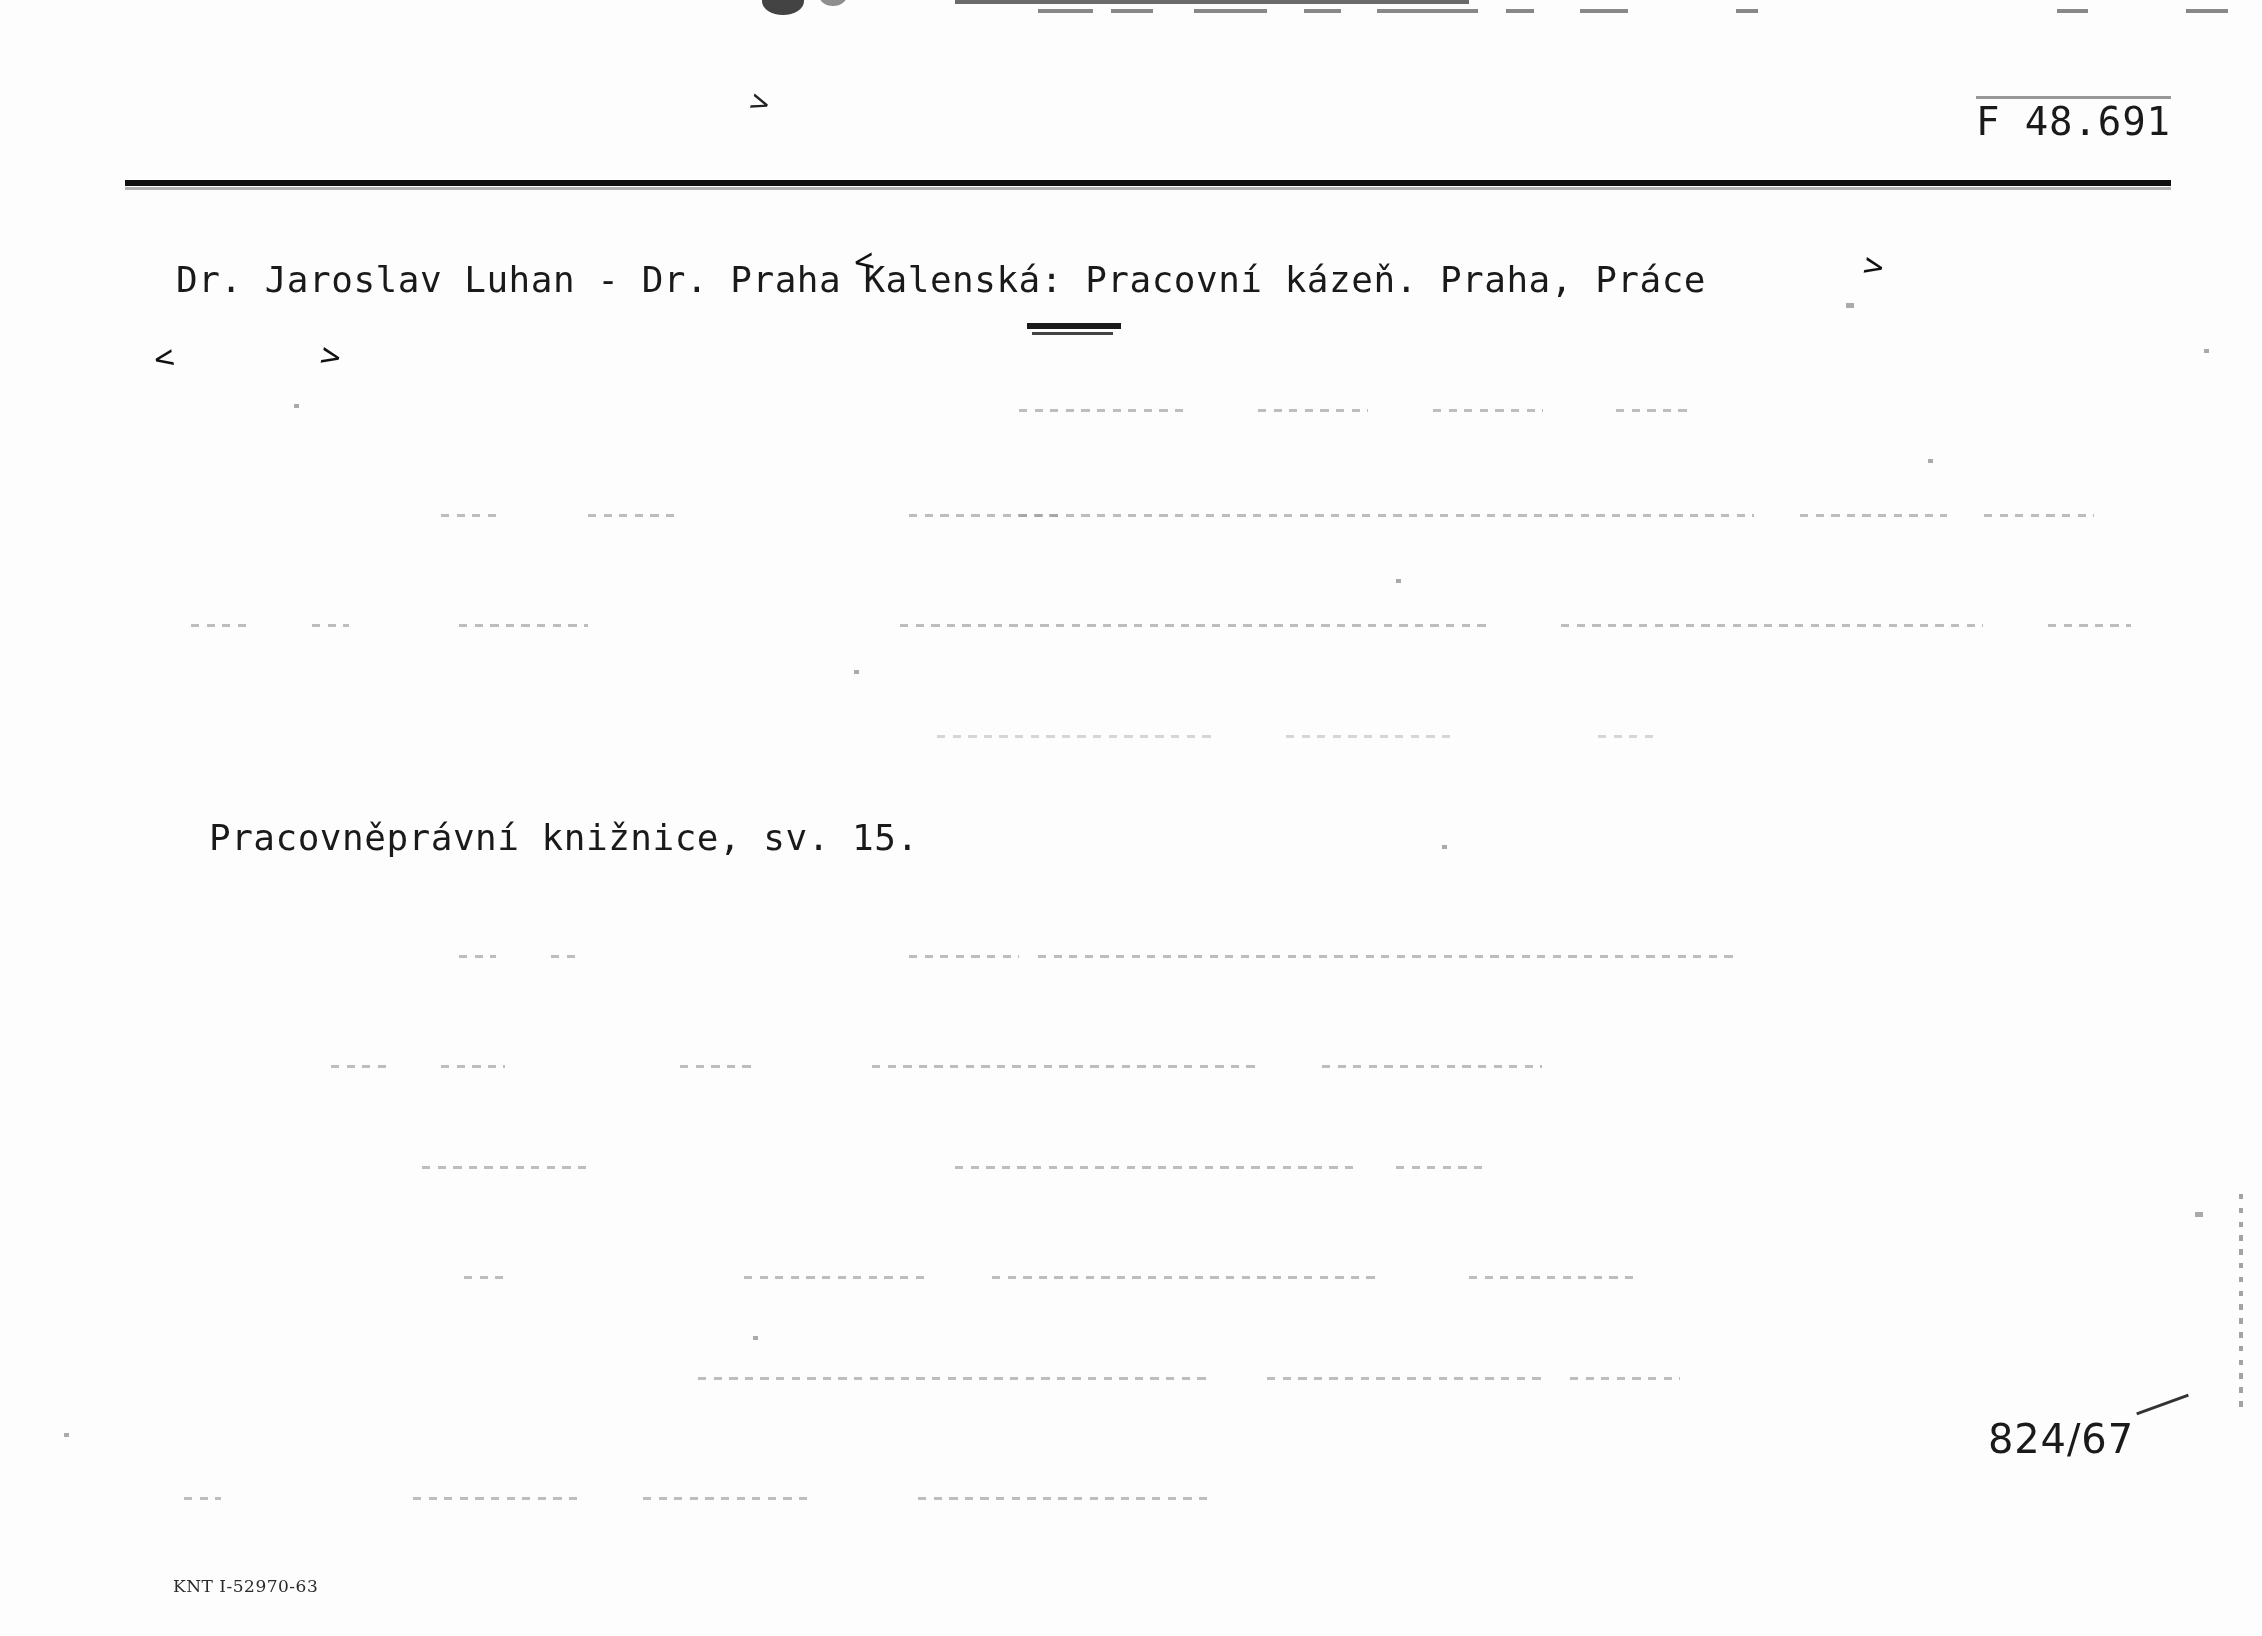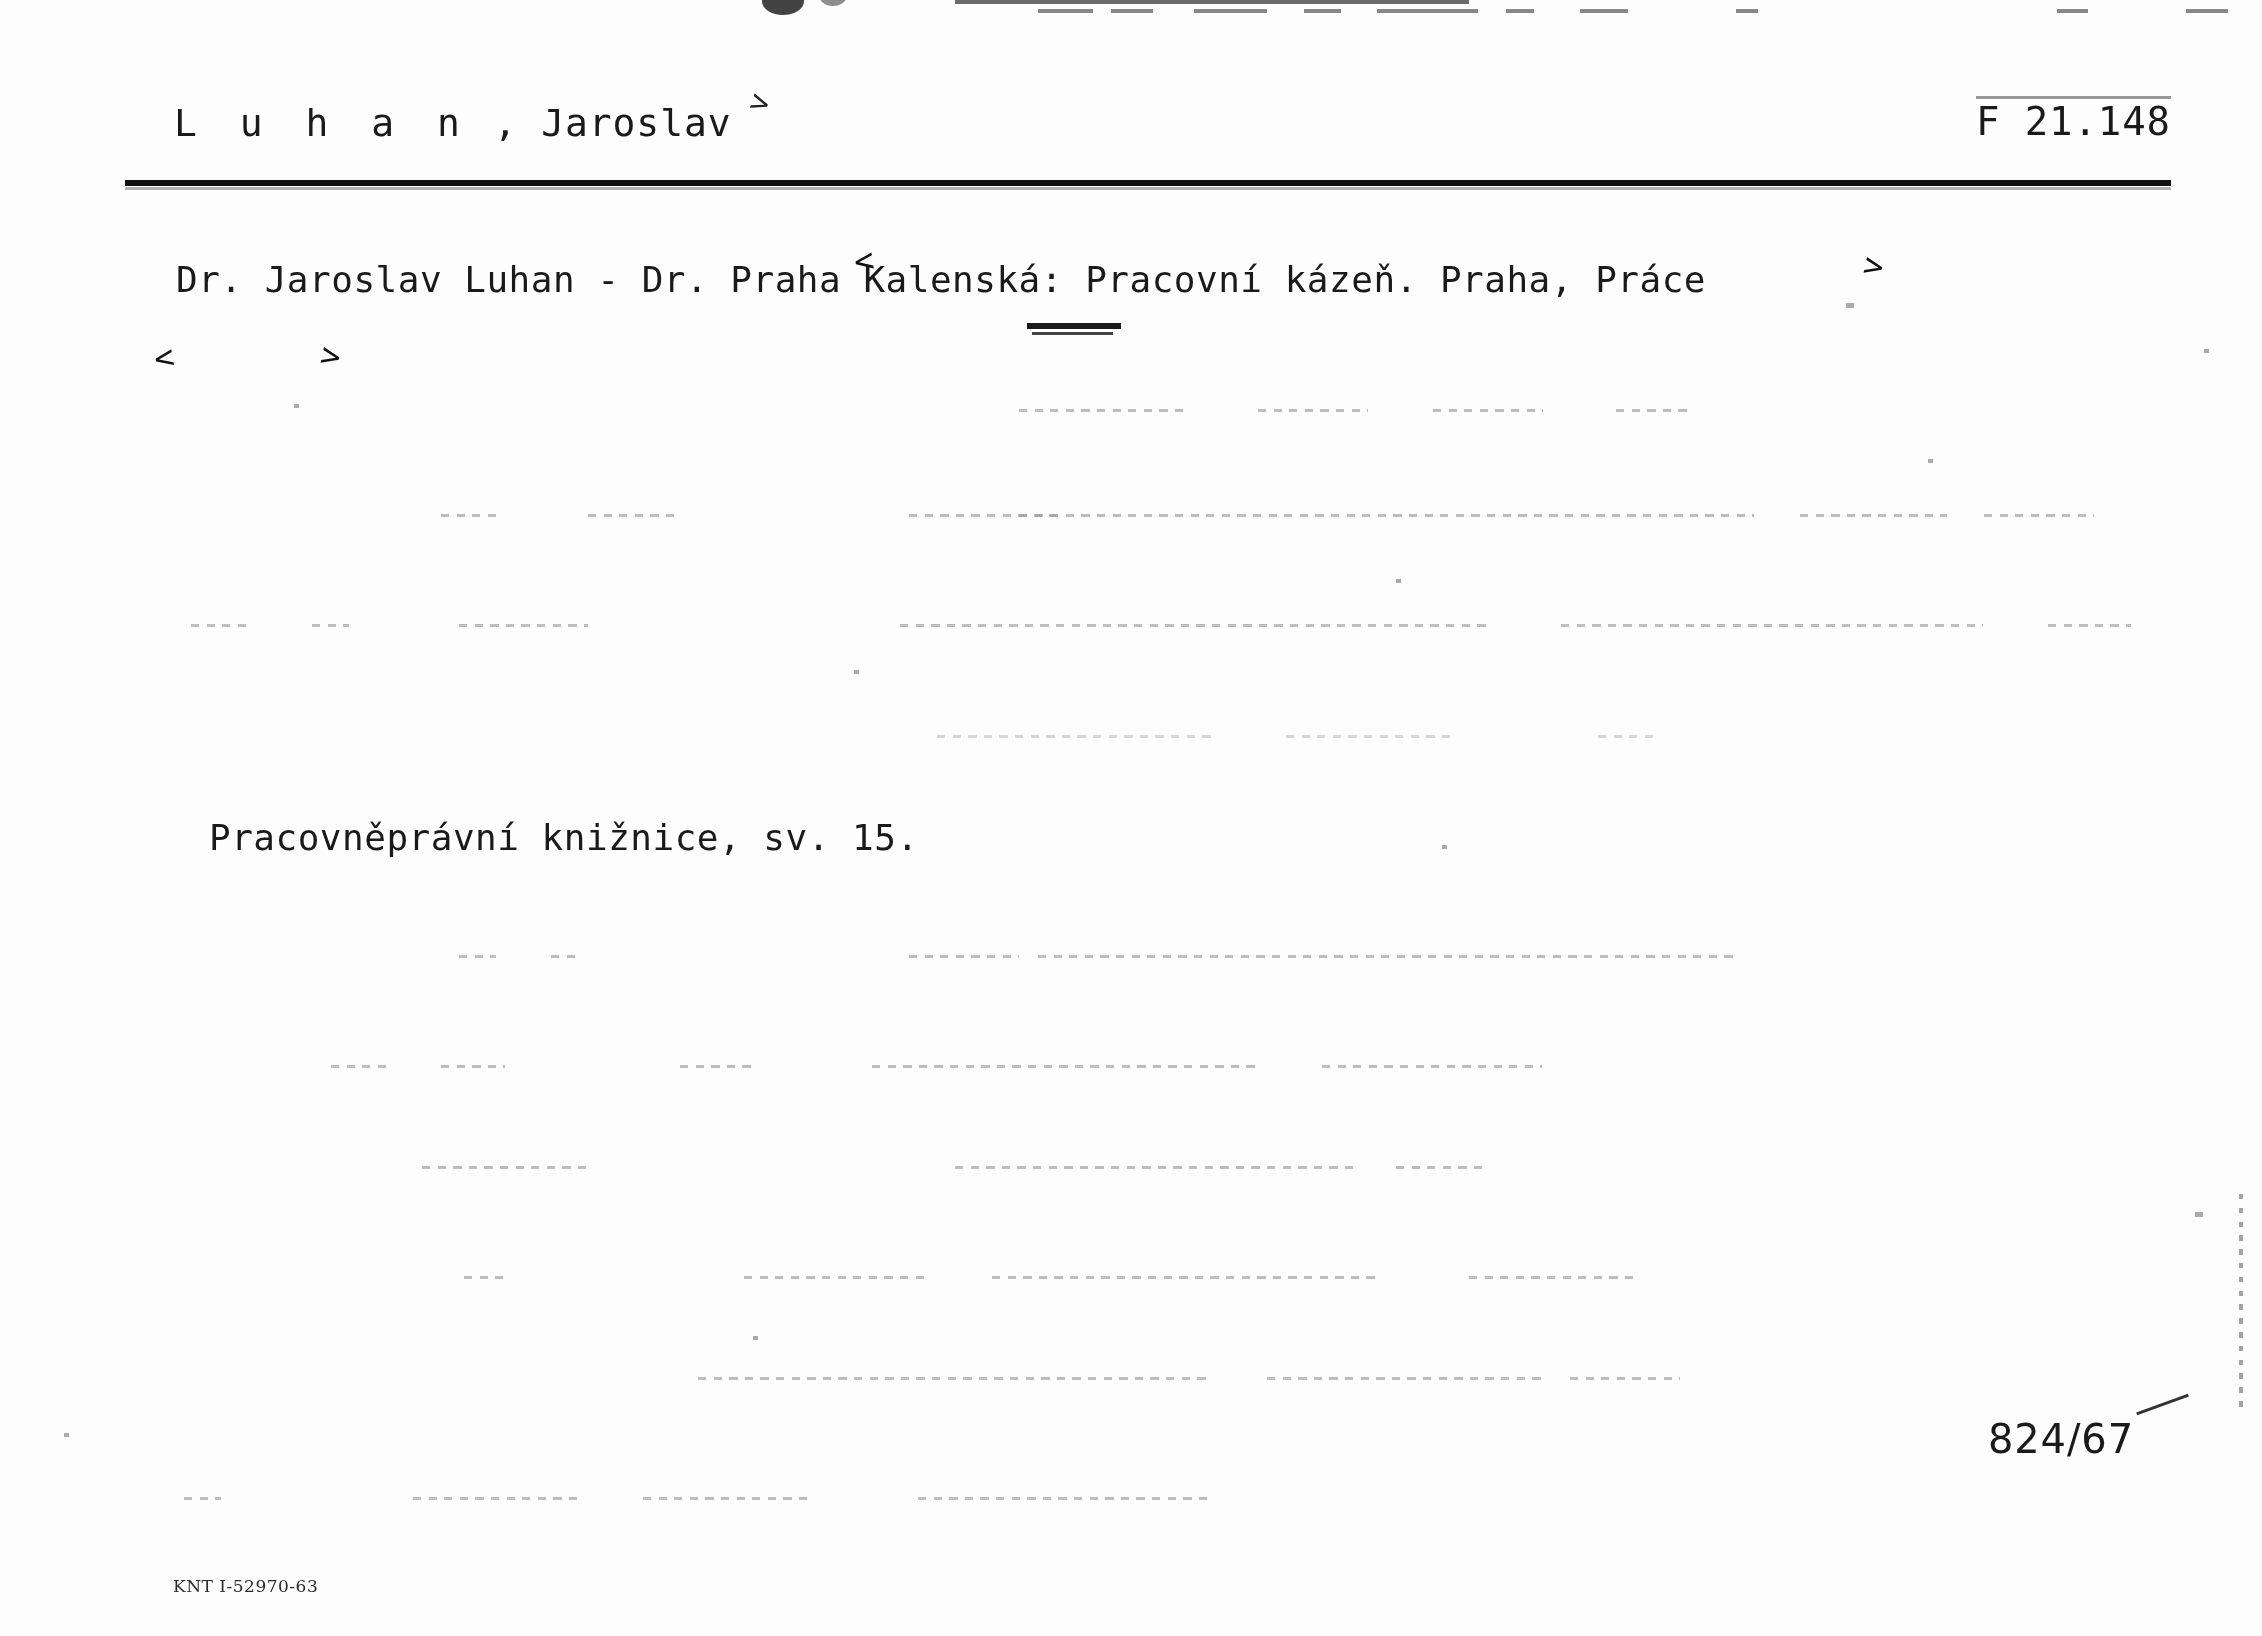--- a/index.html
+++ b/index.html
@@ -225,26 +225,23 @@
   <div class="smudge-dash" style="left:1111px;width:42px;"></div>
   <div class="smudge-dash" style="left:1194px;width:73px;"></div>
   <div class="smudge-dash" style="left:1304px;width:37px;"></div>
   <div class="smudge-dash" style="left:1377px;width:101px;"></div>
   <div class="smudge-dash" style="left:1506px;width:27.5px;"></div>
   <div class="smudge-dash" style="left:1580px;width:48px;"></div>
   <div class="smudge-dash" style="left:1736px;width:22px;"></div>
   <div class="smudge-dash" style="left:2057px;width:31px;"></div>
   <div class="smudge-dash" style="left:2186px;width:42px;"></div>
 
-  <div class="author-line">
-    <span class="spaced">L u h a n</span><span> , Jaroslav</span>
-  </div>
   <div class="caret-author">&gt;</div>
 
-  <div class="call-number">F 21.148</div>
+  <div class="call-number">F 48.691</div>
   <div class="call-number-strike"></div>
 
   <div class="rule"></div>
   <div class="rule-shadow"></div>
 
   <div class="body-line" id="line1">Dr. Jaroslav Luhan - Dr. Praha Kalenská: Pracovní kázeň. Praha, Práce</div>
   <div class="mark mark-a">&lt;</div>
   <div class="mark mark-b">&gt;</div>
   <div class="underline-mark"></div>
   <div class="underline-mark2"></div>

